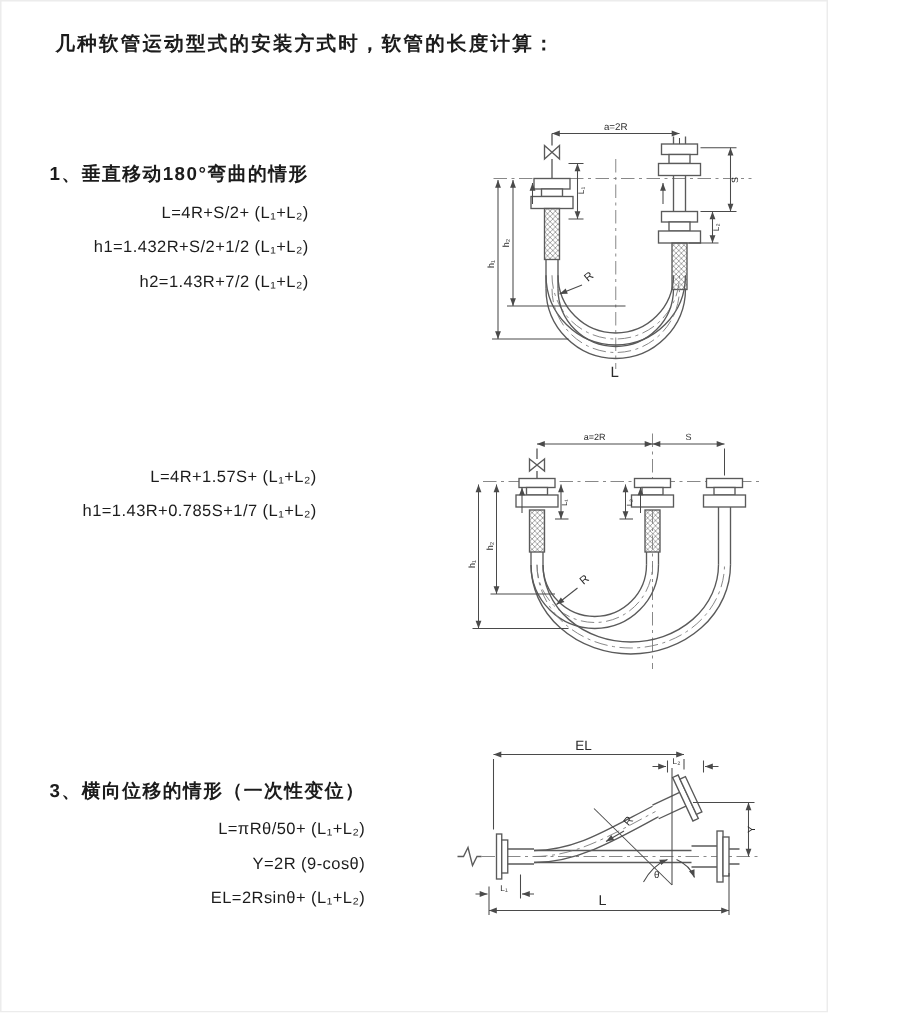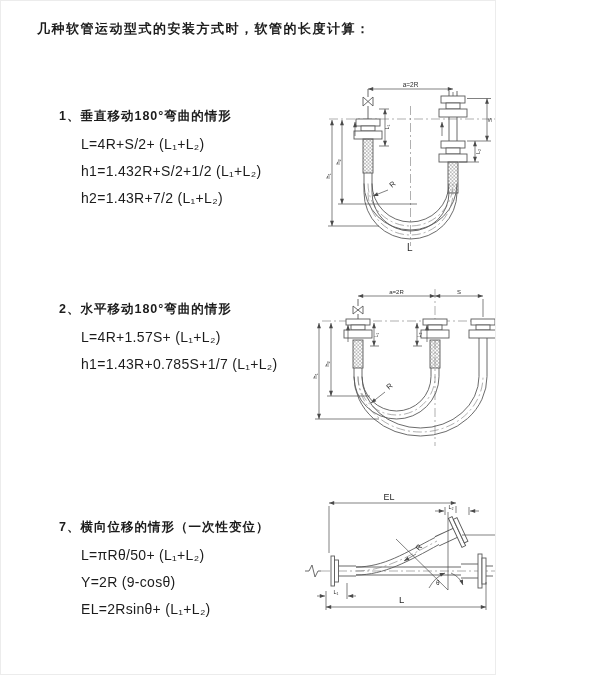--- a/index.html
+++ b/index.html
@@ -1,27 +1,27 @@
 <!DOCTYPE html>
 <html><head>
 <meta charset="utf-8">
 <style>
   html,body{margin:0;padding:0;background:#fff;}
   .page{
-    position:relative;width:496px;height:675px;background:#ffffff;
+    position:relative;width:552px;height:675px;background:#ffffff;
     border:1px solid #ececec;box-sizing:border-box;overflow:hidden;
     font-family:"Liberation Sans","DejaVu Sans",sans-serif;color:#1c1c1c;
   }
   .title{
     position:absolute;left:36px;top:19px;
     font-size:13px;font-weight:bold;letter-spacing:1.5px;
   }
-  .block{position:absolute;left:58px;}
+  .block{position:absolute;left:32px;text-align:right;}
   .heading{font-size:12.5px;font-weight:bold;letter-spacing:1px;white-space:nowrap;}
-  .formula{font-size:14px;margin:11px 0 0 22px;letter-spacing:.3px;white-space:nowrap;}
+  .formula{font-size:11px;margin:11px 0 0 22px;letter-spacing:.3px;white-space:nowrap;}
   .diagram{position:absolute;}
   svg{display:block;}
   svg text{font-family:"Liberation Sans","DejaVu Sans",sans-serif;fill:#2b2b2b;}
   .geo{fill:none;stroke:#5a5a5a;stroke-width:.9;}
   .geo-f{fill:#ffffff;stroke:#5a5a5a;stroke-width:.9;}
   .dim{fill:none;stroke:#4a4a4a;stroke-width:.7;}
   .cl{fill:none;stroke:#7a7a7a;stroke-width:.6;stroke-dasharray:9 3 2 3;}
 </style>
 </head>
 <body>
@@ -31,27 +31,26 @@
   <div class="title">几种软管运动型式的安装方式时，软管的长度计算：</div>
 
   <section class="block" style="top:107px">
     <div class="heading">1、垂直移动180°弯曲的情形</div>
     <div class="formula">L=4R+S/2+ (L₁+L₂)</div>
     <div class="formula">h1=1.432R+S/2+1/2 (L₁+L₂)</div>
     <div class="formula">h2=1.43R+7/2 (L₁+L₂)</div>
   </section>
 
   <section class="block" style="top:300px">
-    <div class="heading">2、水平移动180°弯曲的情形</div>
     <div class="formula">L=4R+1.57S+ (L₁+L₂)</div>
     <div class="formula">h1=1.43R+0.785S+1/7 (L₁+L₂)</div>
   </section>
 
   <section class="block" style="top:518px">
-    <div class="heading">7、横向位移的情形（一次性变位）</div>
+    <div class="heading">3、横向位移的情形（一次性变位）</div>
     <div class="formula">L=πRθ/50+ (L₁+L₂)</div>
     <div class="formula">Y=2R (9-cosθ)</div>
     <div class="formula">EL=2Rsinθ+ (L₁+L₂)</div>
   </section>
 
   <div class="diagram" style="left:308px;top:75px">
     <svg width="232" height="186" viewBox="0 0 232 186">
       <defs>
         <marker id="m1" viewBox="0 0 10 10" markerWidth="6.5" markerHeight="6.5" refX="9" refY="5" orient="auto-start-reverse" markerUnits="userSpaceOnUse">
           <path d="M1,2 L9,5 L1,8 Z" fill="#4a4a4a"></path>

